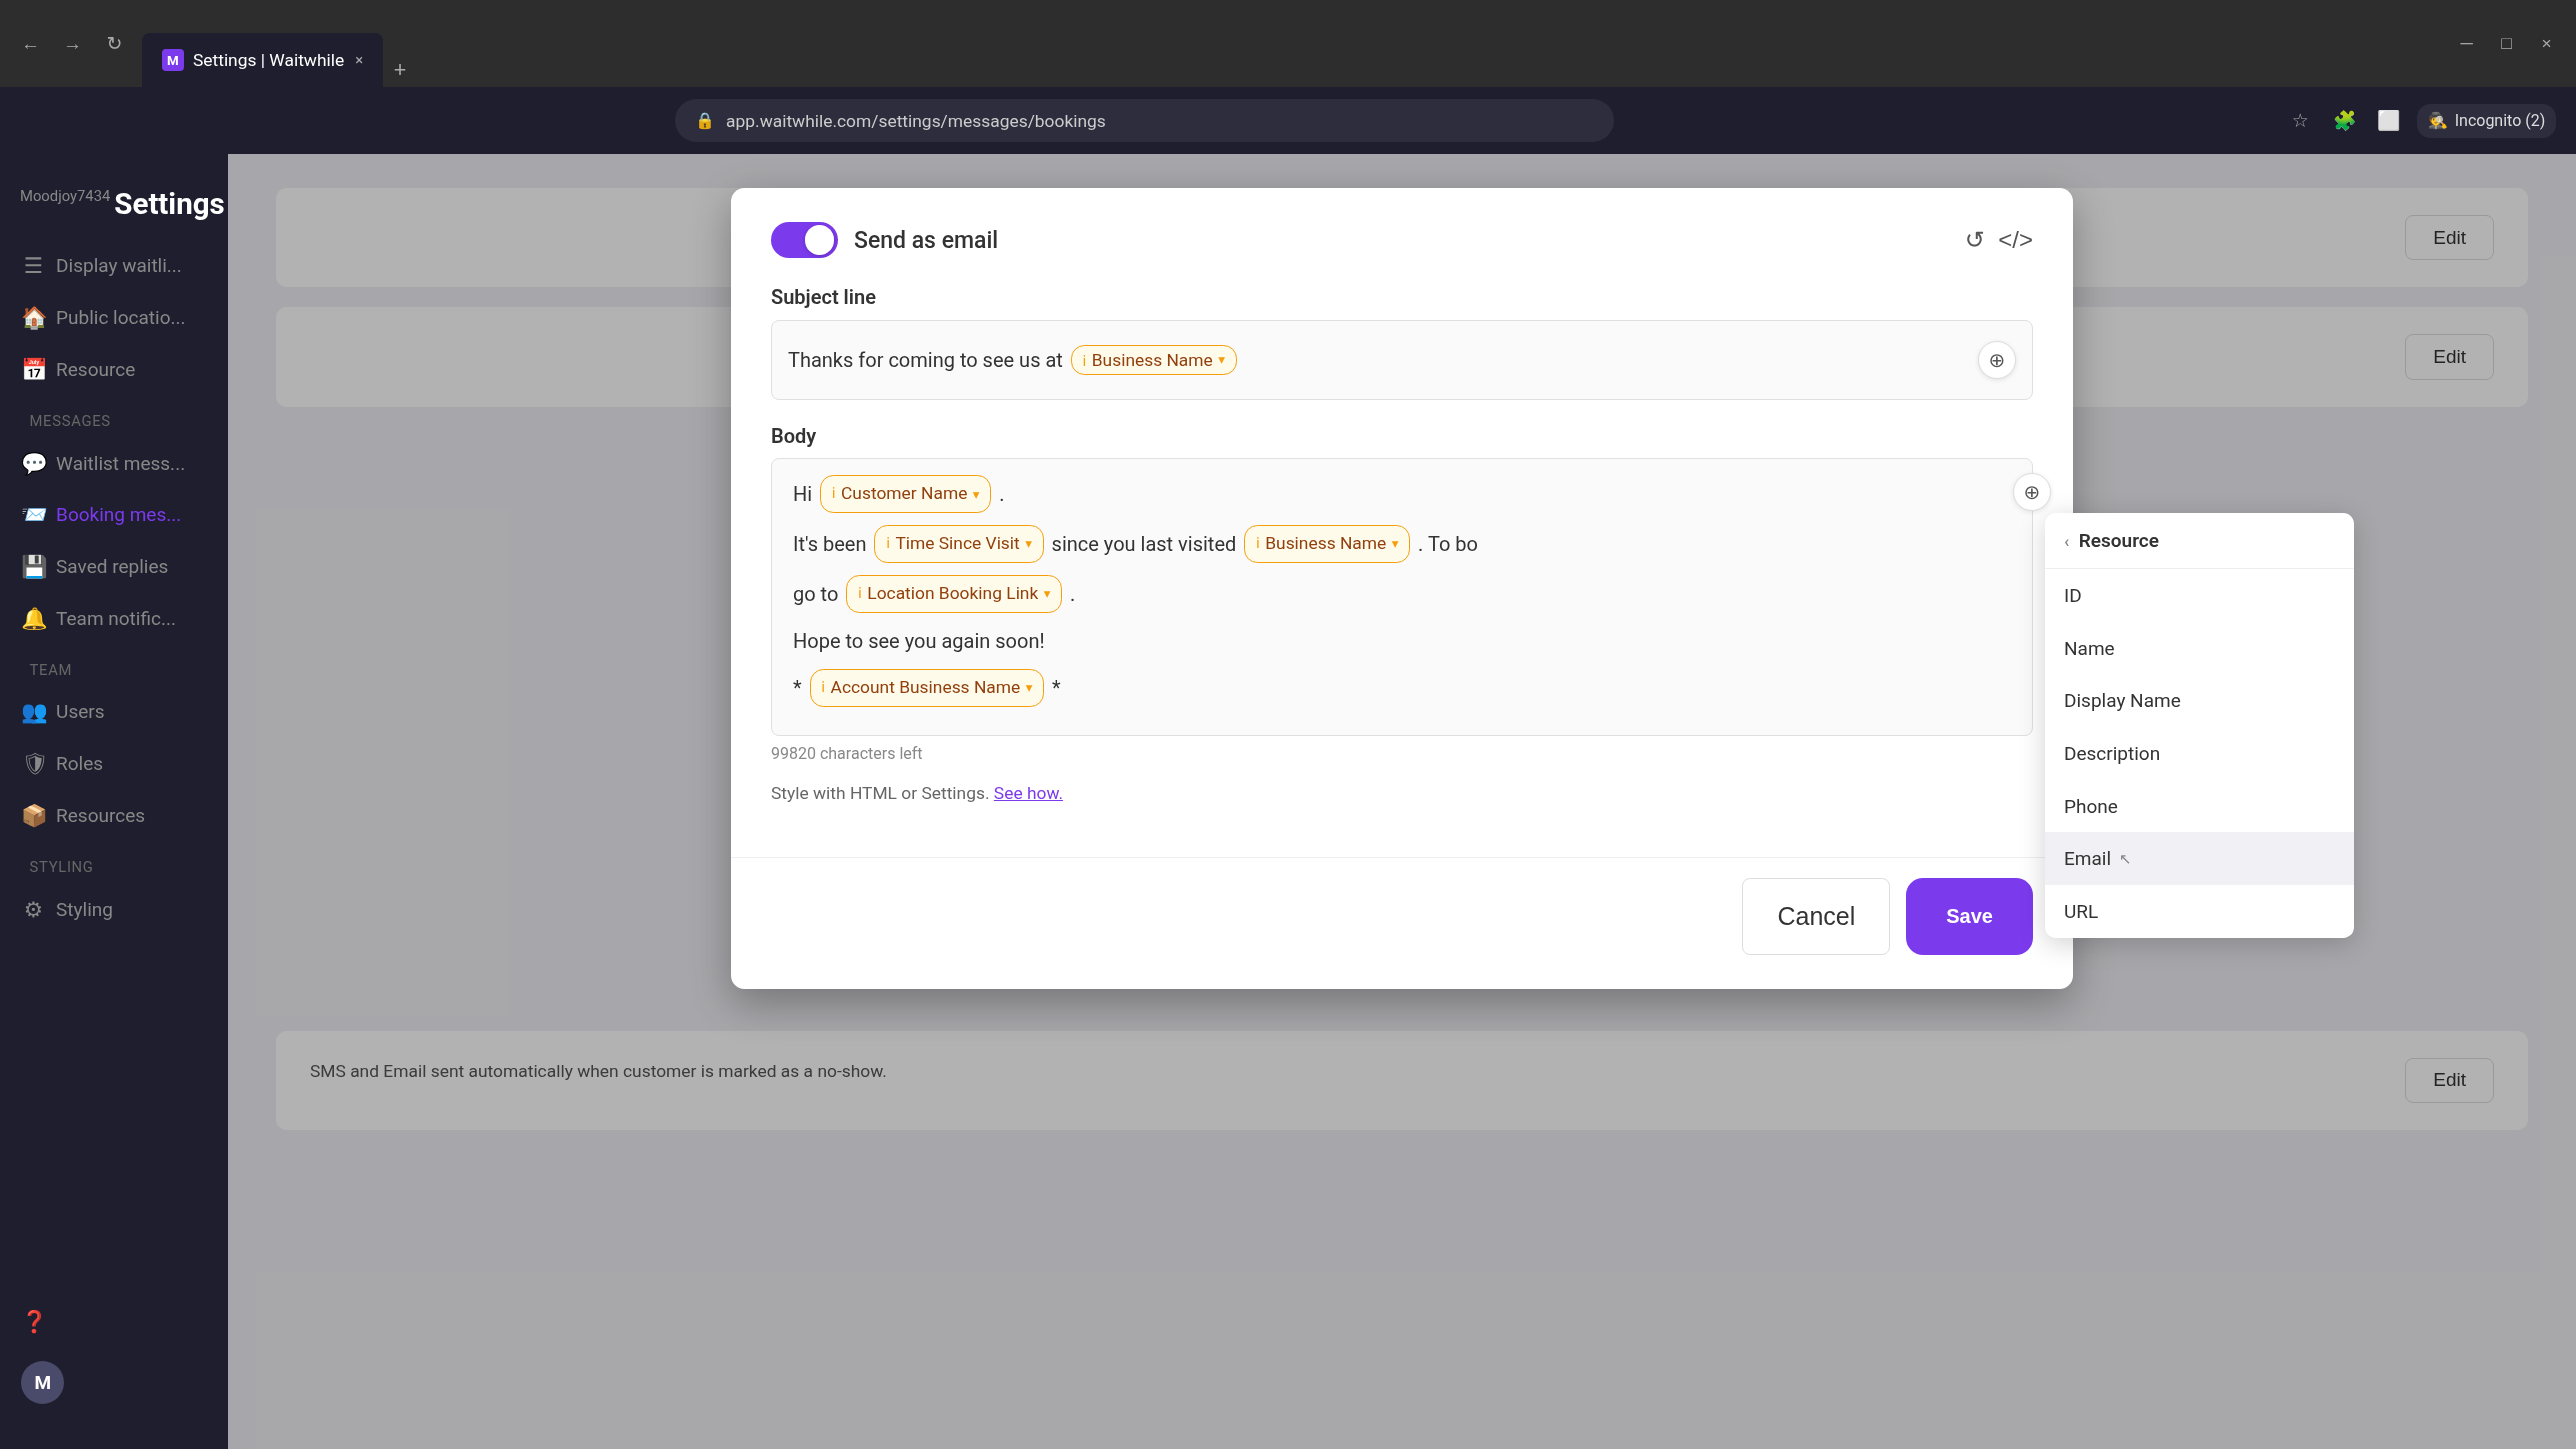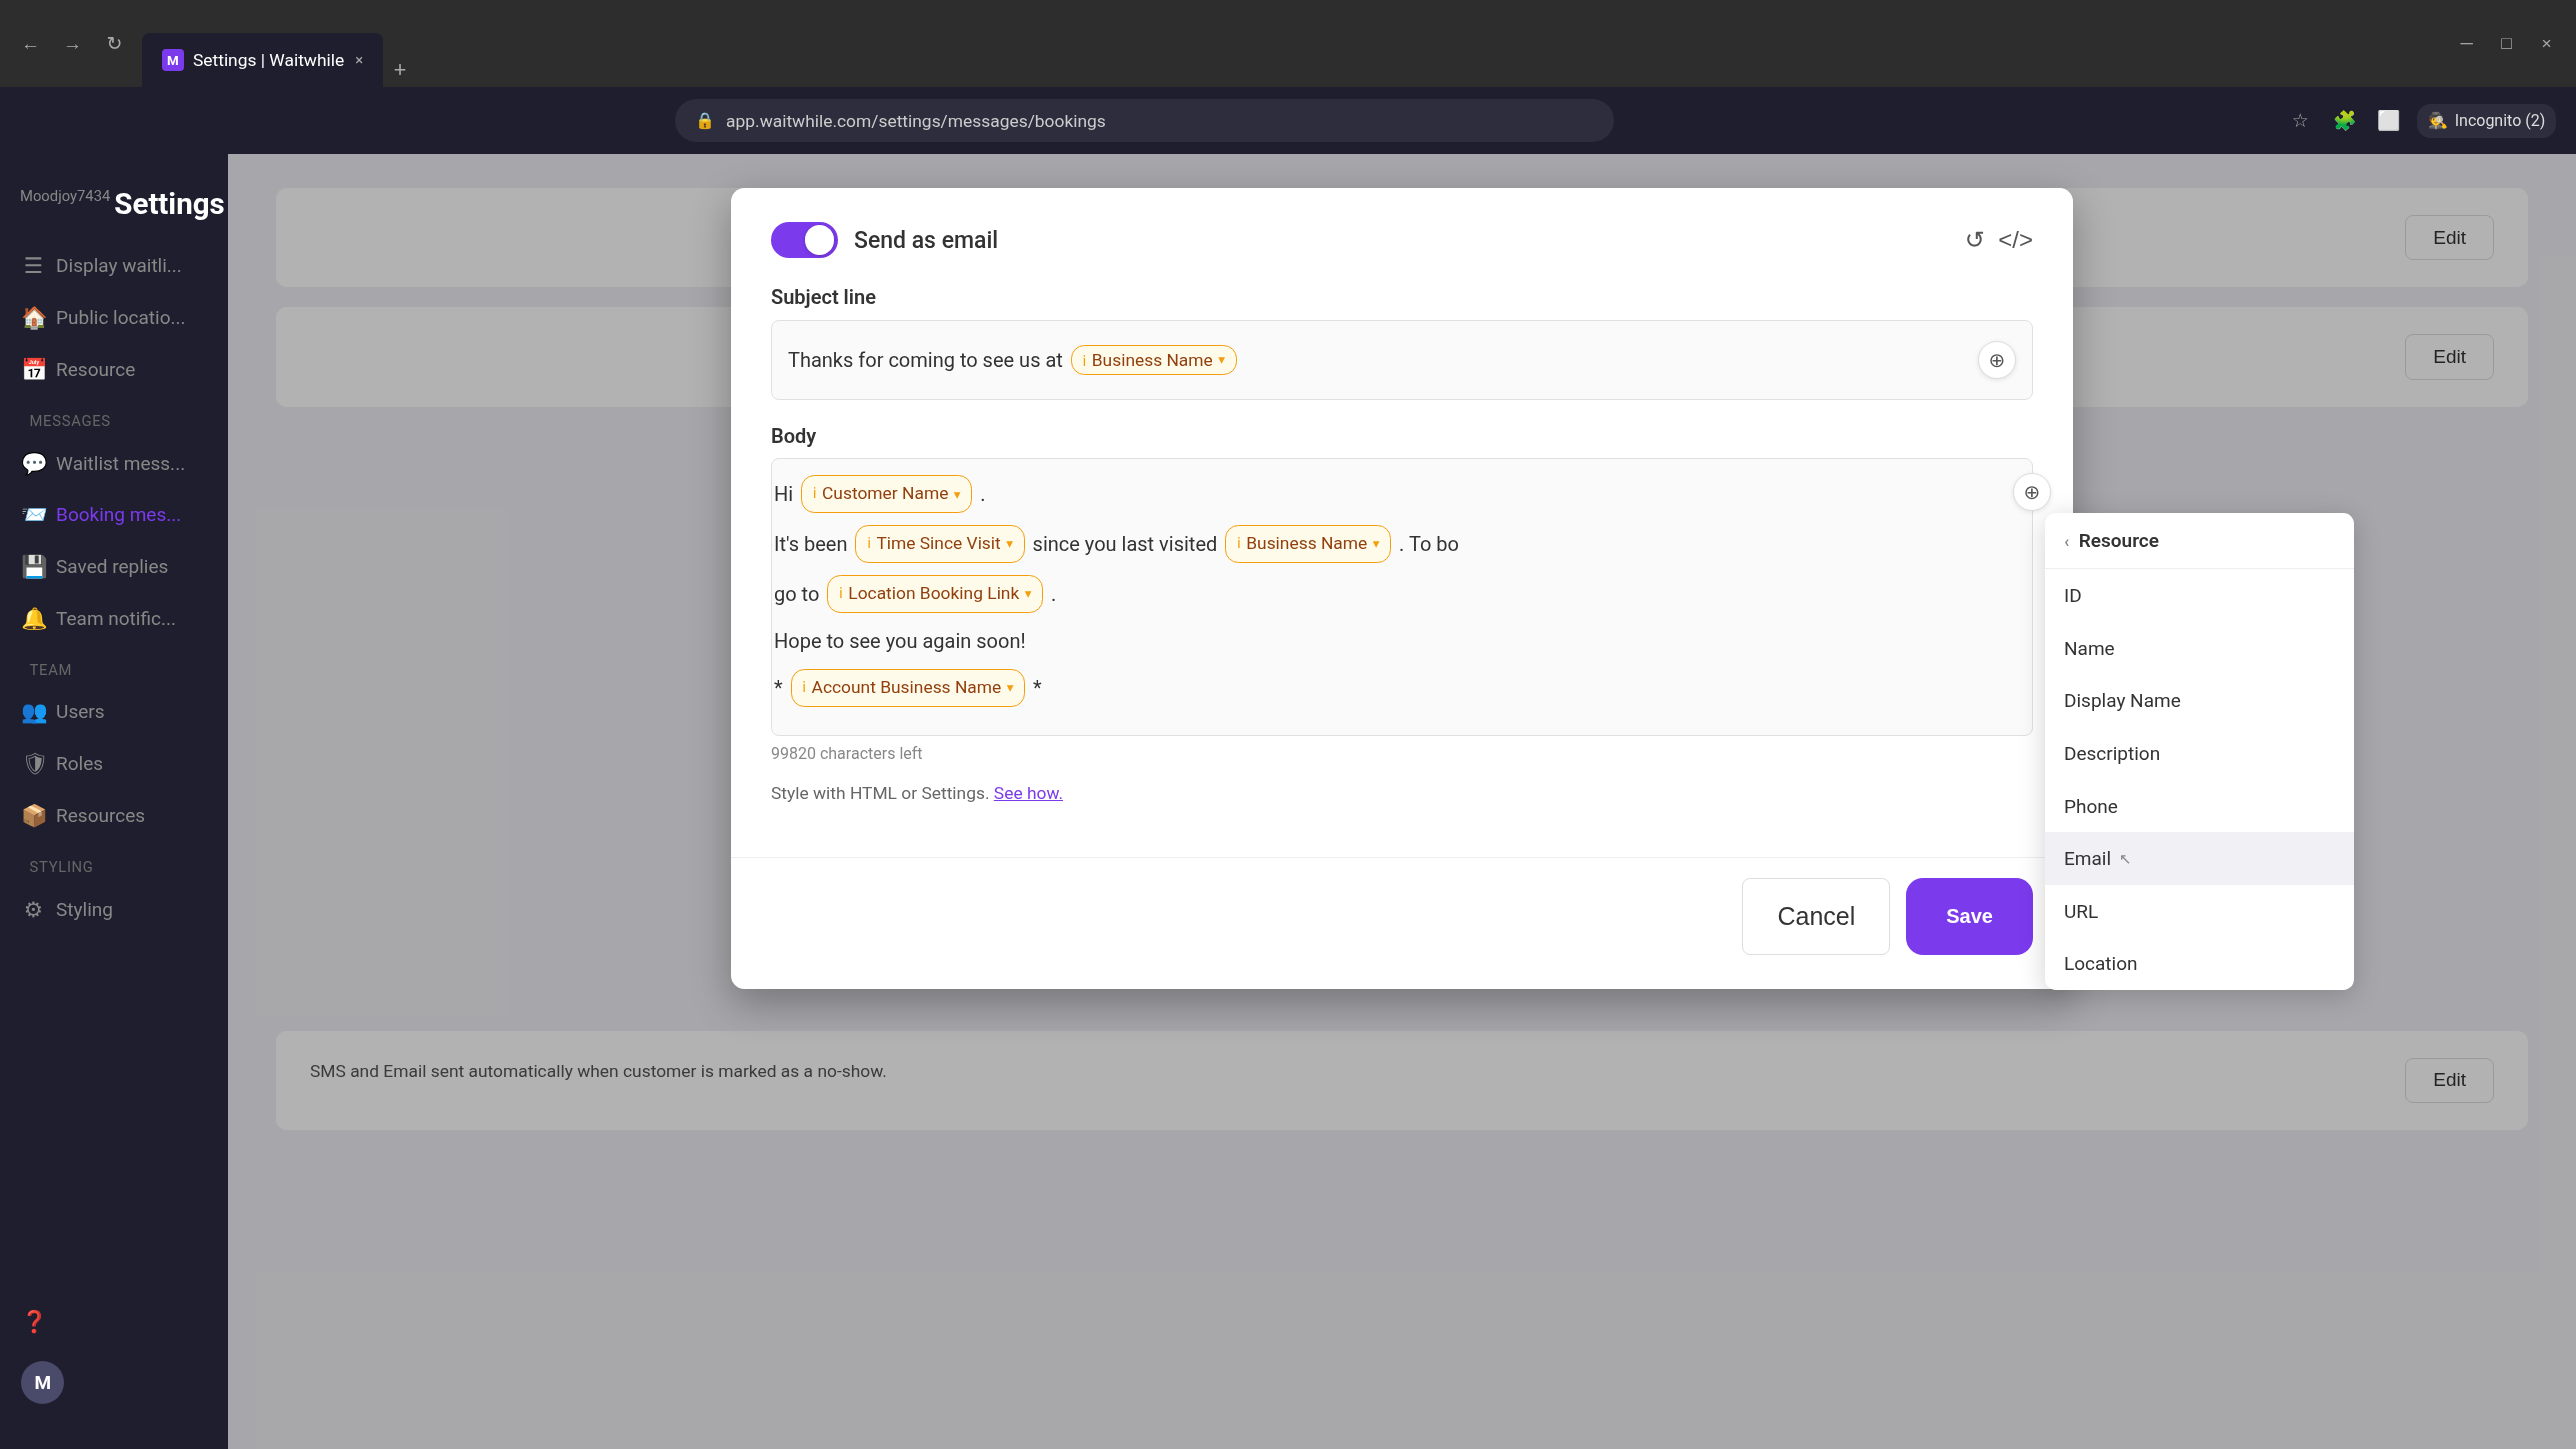--- a/index.html
+++ b/index.html
@@ -359,21 +359,21 @@
       color: #f59e0b;
     }
     .tag-chevron {
       font-size: 13.4px;
       color: #f59e0b;
     }
     .body-text-area {
       background: #fafafa;
       border: 1px solid #e0e0e0;
       border-radius: 8px;
-      padding: 16px 2px;
+      padding: 16px 21px;
       min-height: 268px;
       position: relative;
     }
     .body-line {
       display: flex;
       align-items: center;
       gap: 8px;
       flex-wrap: wrap;
       font-size: 20px;
       color: #333;
@@ -748,23 +748,20 @@
             <div class="dropdown-item">
               <span>Phone</span>
             </div>
             <div class="dropdown-item hovered">
               <span>Email</span>
               <span style="margin-left: 8px; font-size: 14.8px; color: #888;">↖</span>
             </div>
             <div class="dropdown-item">
               <span>URL</span>
             </div>
-            <div class="dropdown-item">
-              <span>Location</span>
-            </div>
           </div>
 
         </div>
 
         <div class="chars-left">99820 characters left</div>
 
         <div class="style-html-text">
           <span>Style with HTML or Settings.</span>
           <a href="#">See how.</a>
         </div>

